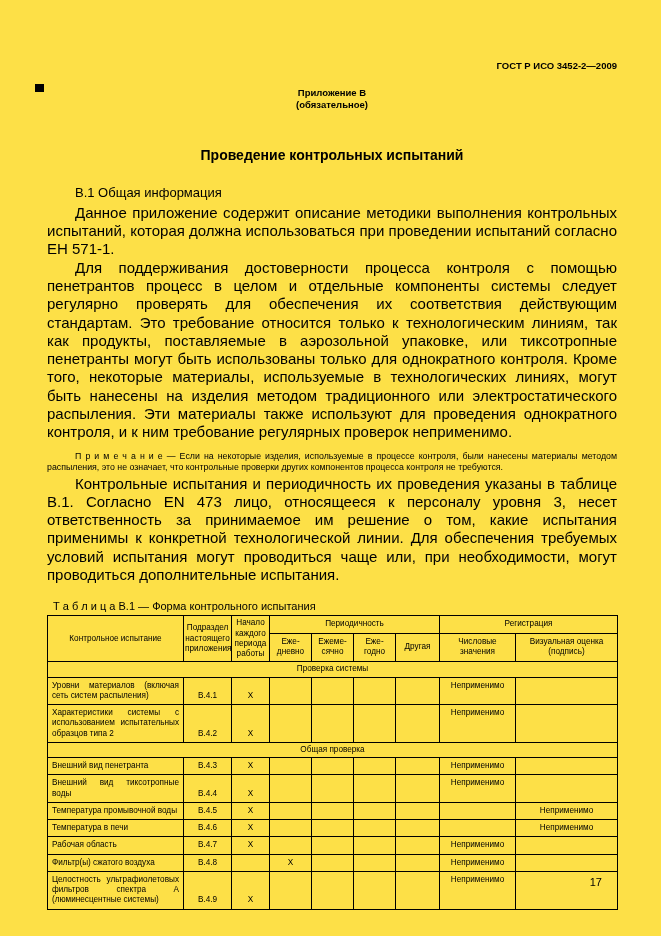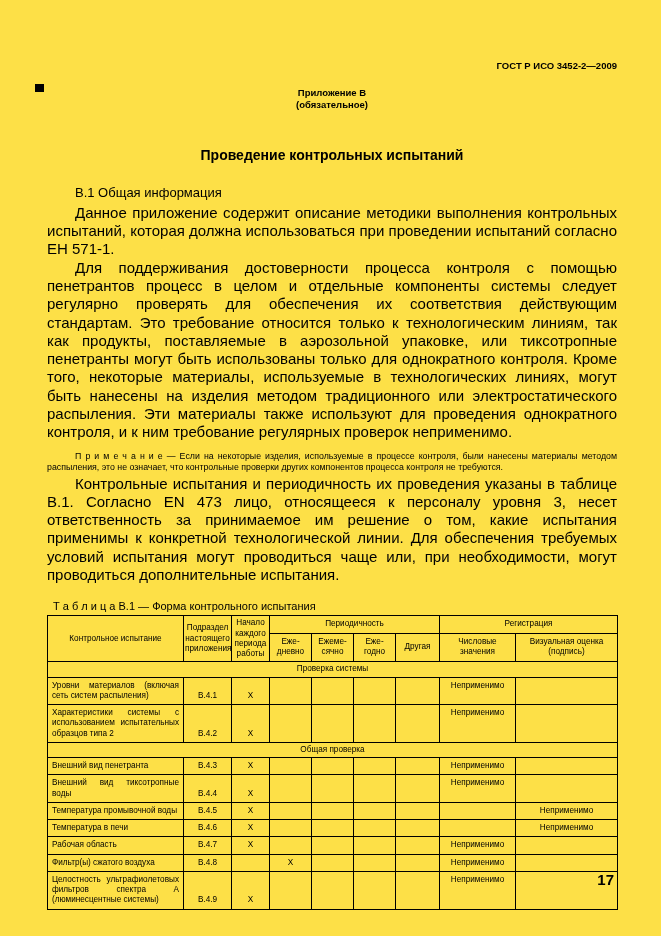--- a/index.html
+++ b/index.html
@@ -96,24 +96,23 @@
     vertical-align: bottom;
     padding-bottom: 3px;
   }
   .ctf td.val {
     text-align: center;
     vertical-align: top;
     padding: 3px 3px;
   }
   .page-number {
     position: absolute;
-    right: 47px;
+    right: 59px;
     bottom: 48px;
-    font-size: 15px;
-    font-weight: bold;
+    font-size: 11px;
   }
 </style>
 </head>
 <body>
 
 <div class="page">
 
   <div class="reg-mark"></div>
 
   <div class="doc-header">ГОСТ Р ИСО 3452-2—2009</div>

